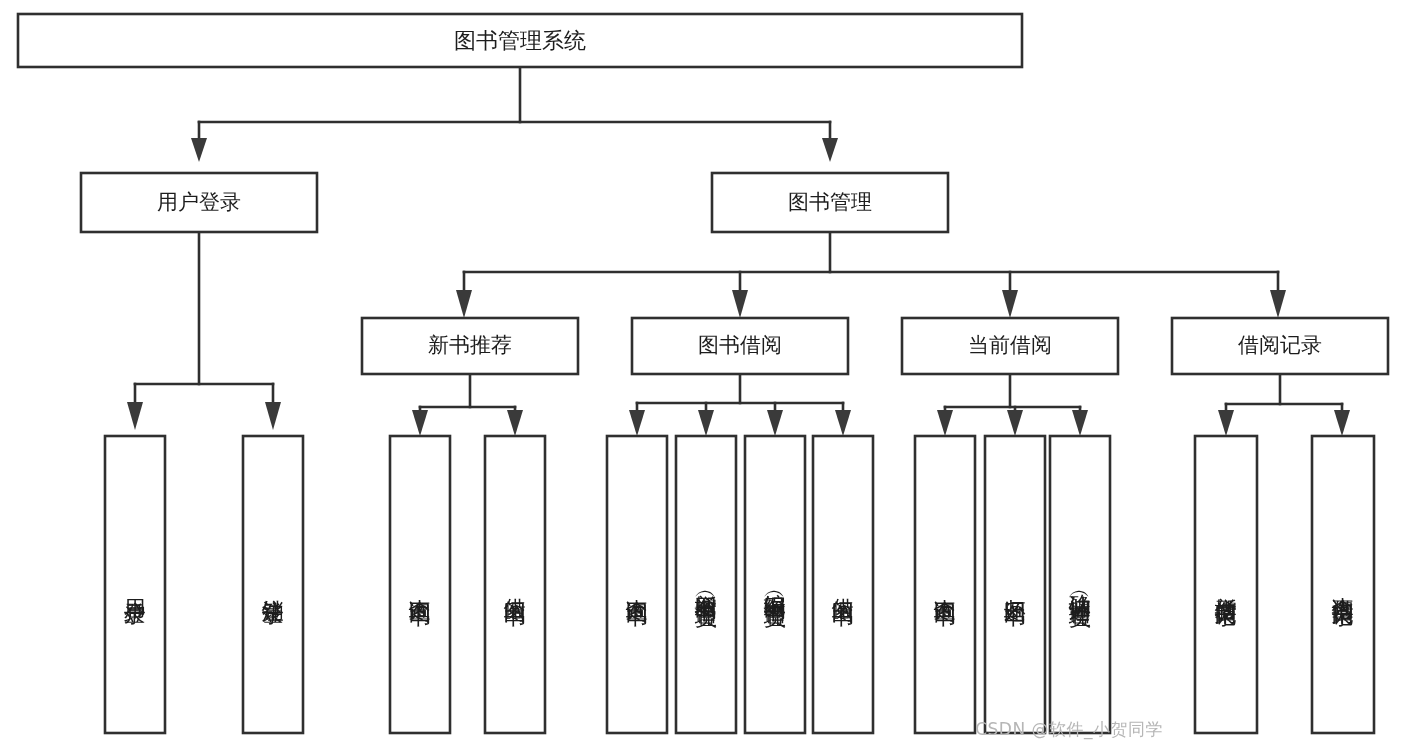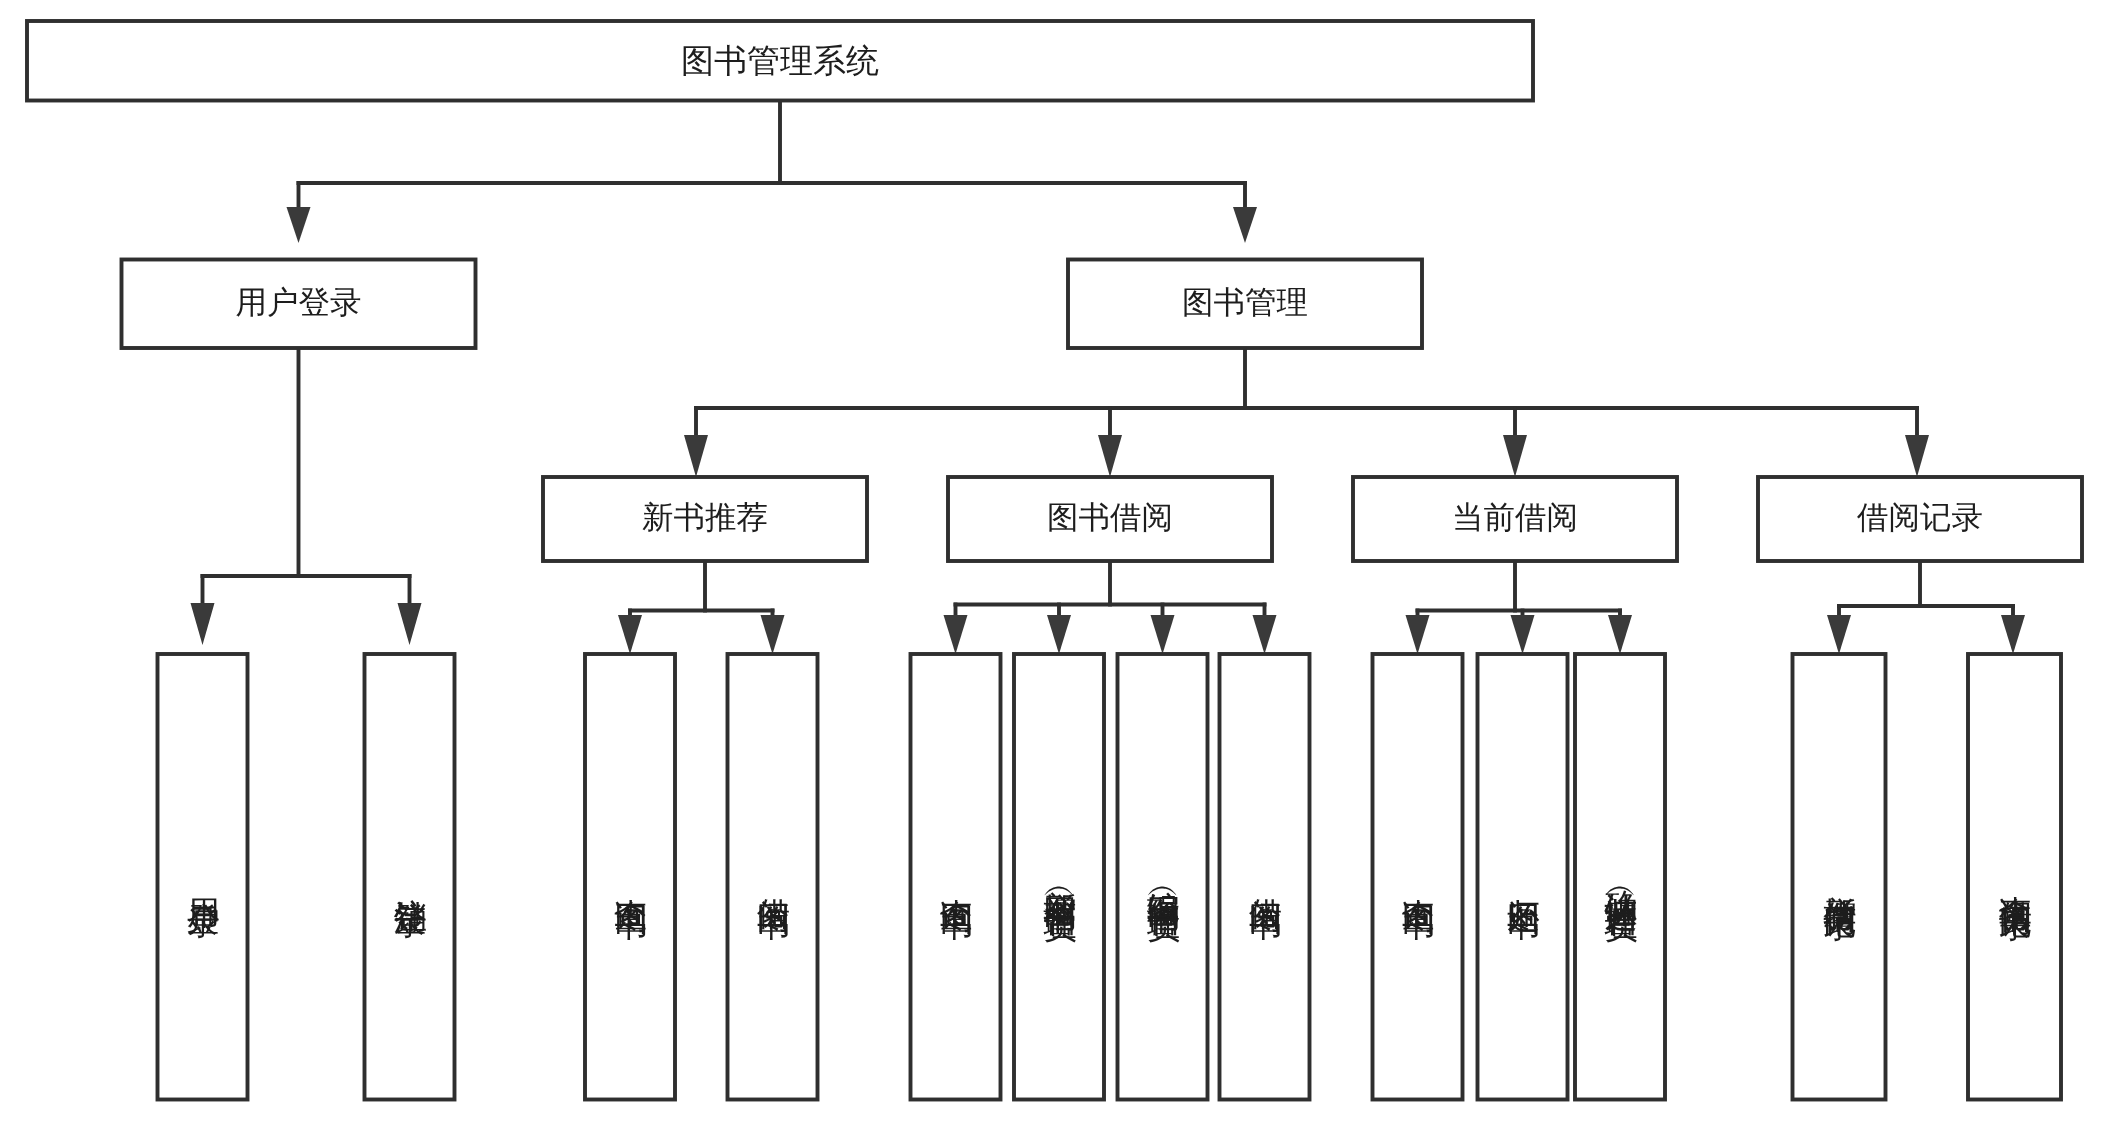--- a/index.html
+++ b/index.html
@@ -278,13 +278,14 @@
 
     <g>
       <rect class="leaf-rect" x="1312" y="436" width="62" height="297"></rect>
       <foreignObject class="leaf-label-fo" x="1312" y="436" width="62" height="297">
         <div xmlns="http://www.w3.org/1999/xhtml" class="leaf-vtext">查询借阅记录</div>
       </foreignObject>
     </g>
 
   </svg>
 
+  <div class="watermark">CSDN @软件_小贺同学</div>
 </div>
 
 </body></html>

